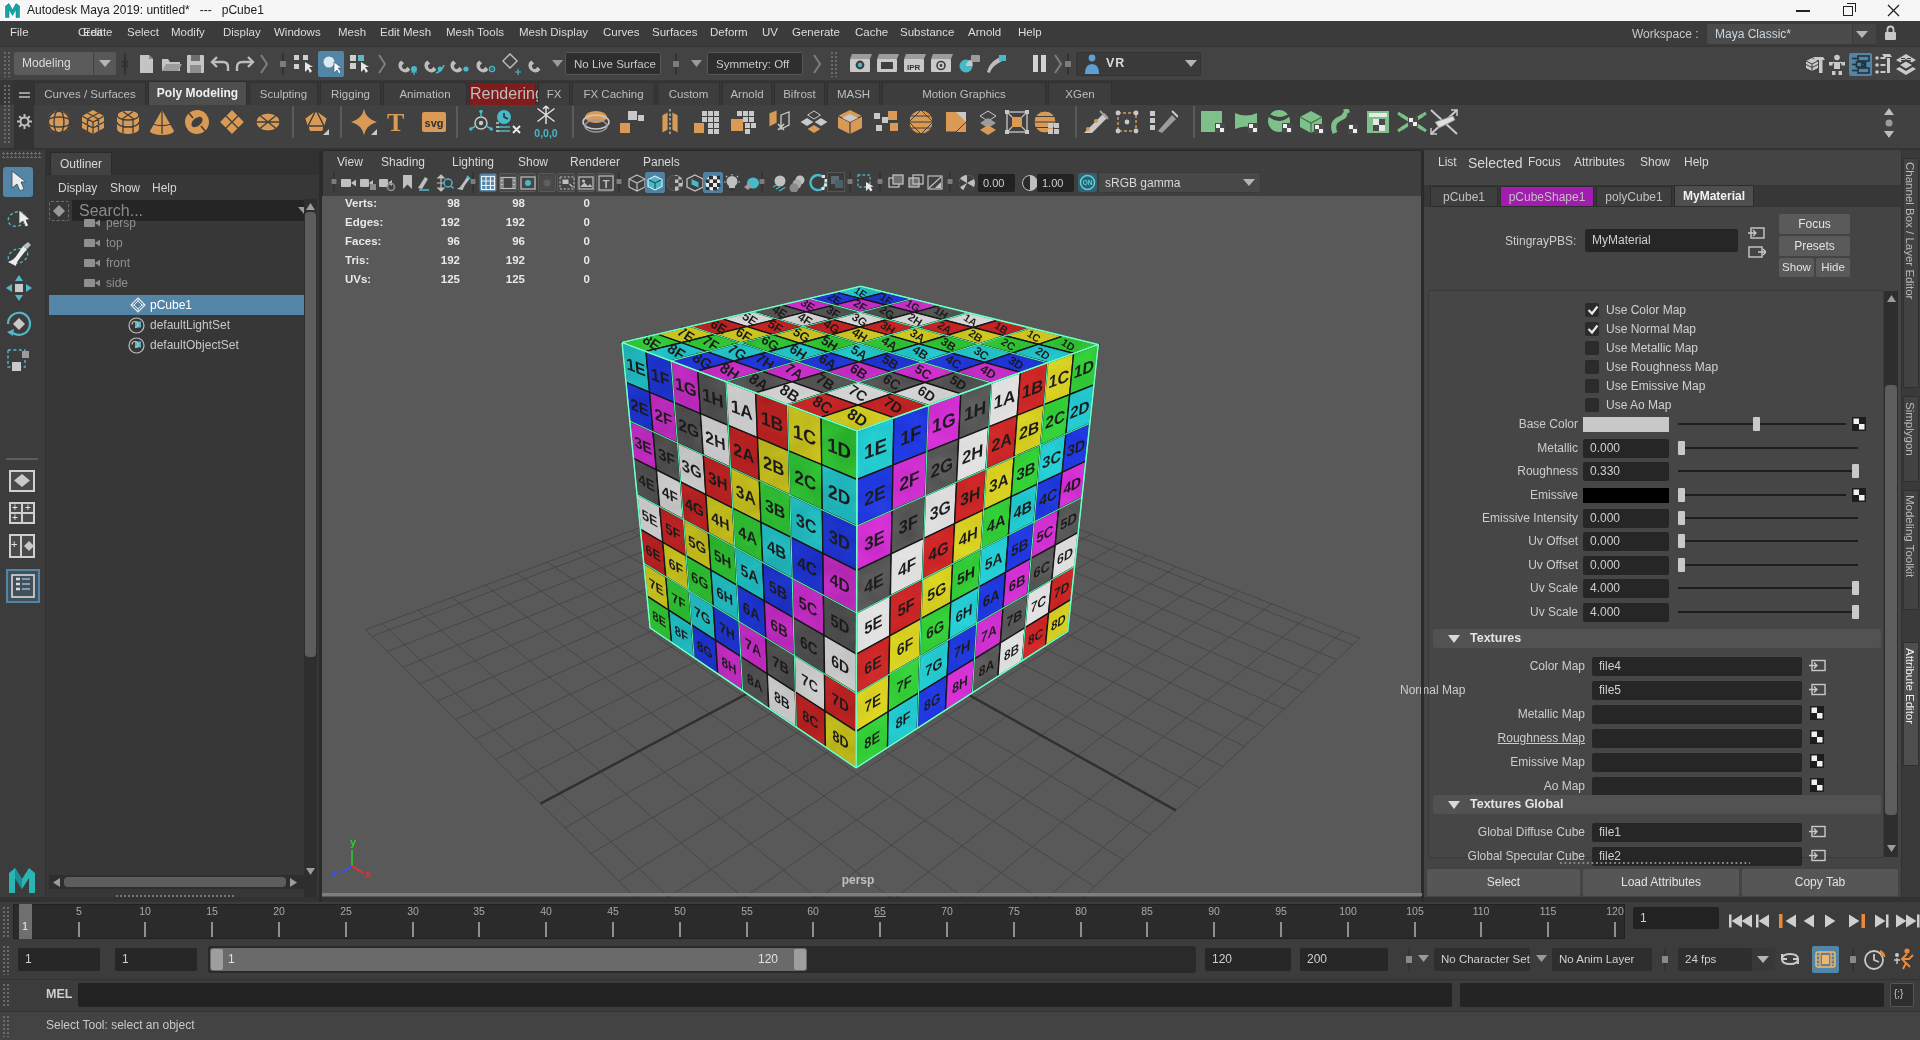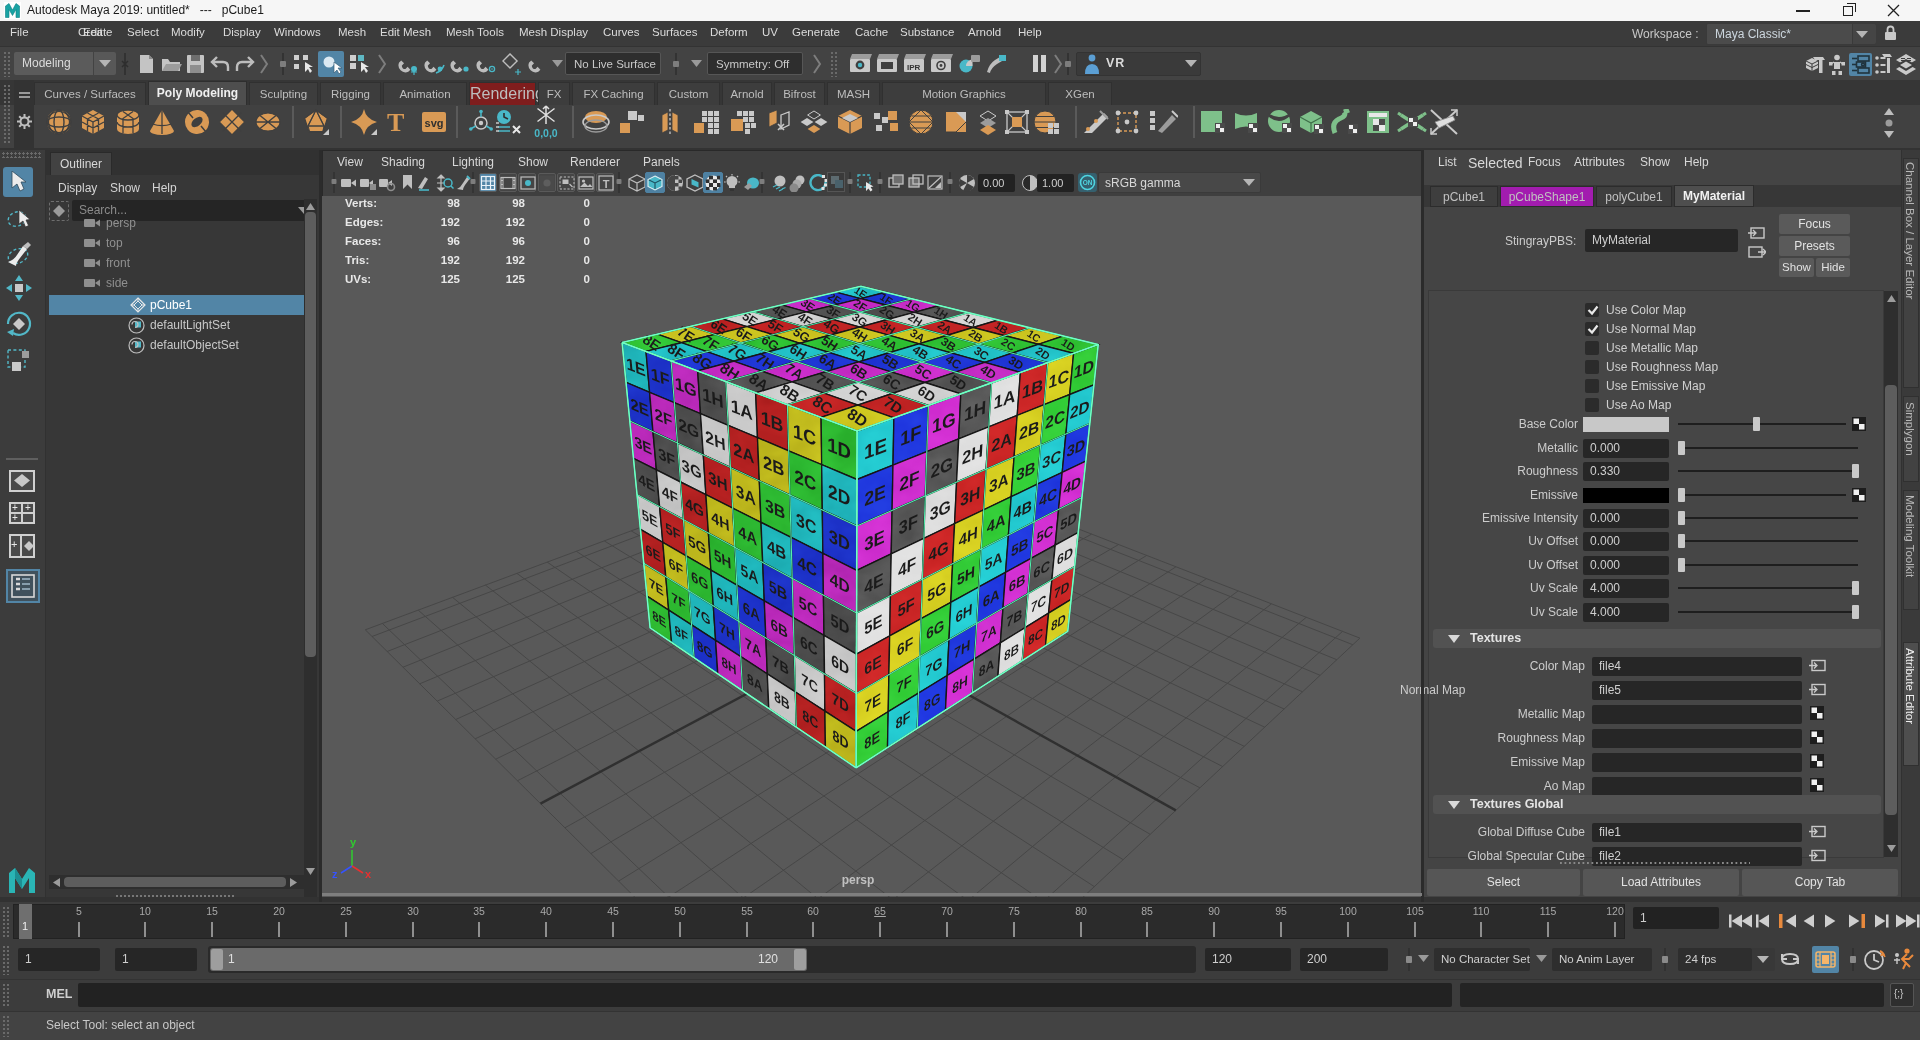--- a/index.html
+++ b/index.html
@@ -656,21 +656,21 @@
 <div class="abs" style="left:46px;top:150px;width:274px;height:752px;background:#373737;">
   <div class="abs" style="left:0;top:0;width:274px;height:25px;background:#313131;"></div>
   <div class="abs" style="left:4px;top:2px;width:62px;height:23px;background:#424242;border:1px solid #2a2a2a;border-bottom:none;color:#d8d8d8;font-size:12px;text-align:center;line-height:22px;">Outliner</div>
   <div class="txt" style="left:12px;top:31px;font-size:12px;color:#d4d4d4;">Display</div>
   <div class="txt" style="left:64px;top:31px;font-size:12px;color:#d4d4d4;">Show</div>
   <div class="txt" style="left:106px;top:31px;font-size:12px;color:#d4d4d4;">Help</div>
   <div class="abs" style="left:3px;top:51px;width:20px;height:20px;border:1.5px dashed #6e6e6e;border-radius:2px;"></div>
   <svg class="abs" style="left:7px;top:55px" width="12" height="12">
       <path d="M6 0 L12 6 L6 12 L0 6 Z" fill="#9a9a9a"></path>
     </svg>
-  <div class="field" style="left:26px;top:50px;width:242px;height:21px;background:#252525;color:#8b8b8b;font-size:12px;line-height:21px;">Search...</div>
+  <div class="field" style="left:26px;top:50px;width:242px;height:21px;background:#252525;color:#8b8b8b;font-size:16px;line-height:21px;">Search...</div>
   <svg class="abs" style="left:252px;top:57px" width="12" height="7">
       <path d="M0 0 L12 0 L6 7 Z" fill="#9a9a9a"></path>
     </svg>
 
   <svg class="abs" style="left:38px;top:66px" width="222" height="220" viewBox="0 0 222 220">
     <g fill="#8f8f8f">
       <g transform="translate(0,0)">
           <rect x="0" y="3" width="11" height="8" rx="1"></rect>
           <path d="M11 7 L16 3.5 L16 10.5 Z"></path>
         </g>
@@ -1556,21 +1556,21 @@
     <rect x="4" y="2" width="13" height="10" fill="none" stroke="#c9c9c9" stroke-width="1.4"></rect>
     <path d="M1 7 L8 7 M6 4 L9 7 L6 10" stroke="#c9c9c9" stroke-width="1.3" fill="none"></path>
   </svg>
 <div class="txt" style="left:1400px;top:707px;width:185px;text-align:right;font-size:12px;color:#cccccc;">Metallic Map</div>
 <div class="field" style="left:1592px;top:705px;width:210px;height:19px;line-height:19px;background:#262626;"></div>
 <svg class="abs" style="left:1810px;top:706px" width="14" height="14">
     <rect width="14" height="14" fill="#1d1d1d"></rect>
     <rect x="1.5" y="1.5" width="5.5" height="5.5" fill="#f0f0f0"></rect>
     <rect x="7" y="7" width="5.5" height="5.5" fill="#f0f0f0"></rect>
   </svg>
-<div class="txt" style="left:1400px;top:731px;width:185px;text-align:right;font-size:12px;color:#cccccc;">Roughness Map</div>
+<div class="txt" style="left:1400px;top:731px;width:185px;text-align:right;font-size:12px;color:#cccccc;text-decoration:underline;">Roughness Map</div>
 <div class="field" style="left:1592px;top:729px;width:210px;height:19px;line-height:19px;background:#262626;"></div>
 <svg class="abs" style="left:1810px;top:730px" width="14" height="14">
     <rect width="14" height="14" fill="#1d1d1d"></rect>
     <rect x="1.5" y="1.5" width="5.5" height="5.5" fill="#f0f0f0"></rect>
     <rect x="7" y="7" width="5.5" height="5.5" fill="#f0f0f0"></rect>
   </svg>
 <div class="txt" style="left:1400px;top:755px;width:185px;text-align:right;font-size:12px;color:#cccccc;">Emissive Map</div>
 <div class="field" style="left:1592px;top:753px;width:210px;height:19px;line-height:19px;background:#262626;"></div>
 <svg class="abs" style="left:1810px;top:754px" width="14" height="14">
     <rect width="14" height="14" fill="#1d1d1d"></rect>

